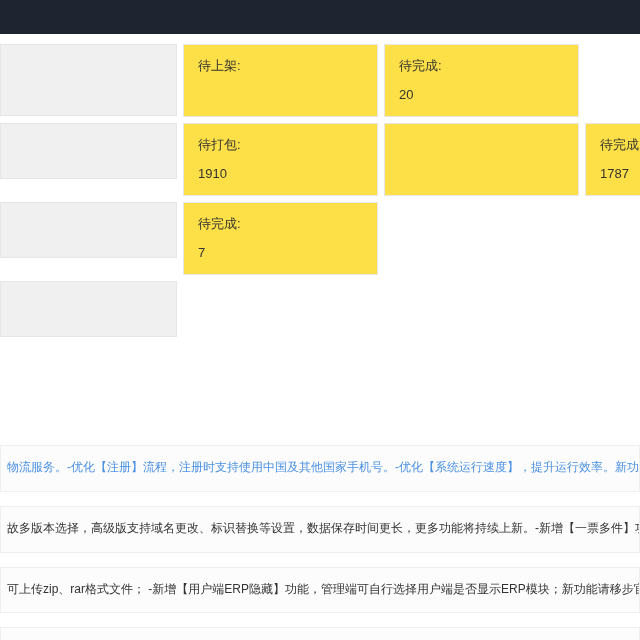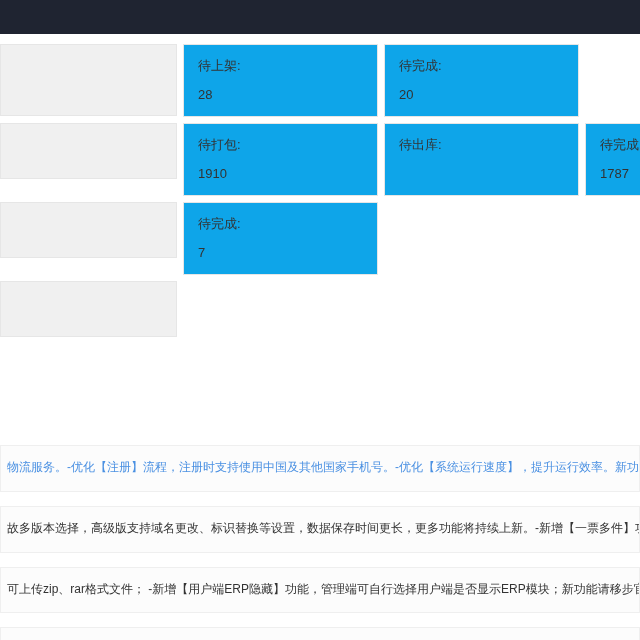--- a/index.html
+++ b/index.html
@@ -1,20 +1,20 @@
 <!DOCTYPE html>
 <html><head>
 <meta charset="utf-8">
 <style>
   html, body { margin:0; padding:0; font-family:-apple-system,"Helvetica Neue",Arial,"PingFang SC","Microsoft YaHei",sans-serif; background:#fff; color:#333; font-size:13px; }
   .topbar { background:#1f2431; height:34px; width:100%; }
   .page { padding:0; }
   .gridwrap { margin-top:10px; }
   .row { display:flex; gap:6px; margin-bottom:6px; }
-  .card { background:#0ea5e9; border:1px solid #e6e6e6; padding:12px 14px 14px 14px; min-width:0; }
+  .card { background:#fde047; border:1px solid #e6e6e6; padding:12px 14px 14px 14px; min-width:0; }
   .card .lab { color:#333; font-size:13px; margin-bottom:12px; }
   .card .val { color:#333; font-size:13px; }
   .blankcard { background:#f0f0f0; border:1px solid #e6e6e6; }
   .row1 .c0 { flex:0 0 175px; height:70px; }
   .row1 .c1 { flex:0 0 165px; }
   .row1 .c2 { flex:0 0 165px; }
   .row2 .c0 { flex:0 0 175px; height:54px; }
   .row2 .c1 { flex:0 0 165px; }
   .row2 .c2 { flex:0 0 165px; }
   .row2 .c3 { flex:0 0 112px; }
@@ -33,36 +33,34 @@
 <div class="topbar"></div>
 
 <div class="page">
 
   <div class="gridwrap">
 
     <div class="row row1">
       <div class="blankcard c0"></div>
       <div class="card c1">
         <div class="lab">待上架:</div>
-        <div class="val">28</div>
       </div>
       <div class="card c2">
         <div class="lab">待完成:</div>
         <div class="val">20</div>
       </div>
     </div>
 
     <div class="row row2">
       <div class="blankcard c0"></div>
       <div class="card c1">
         <div class="lab">待打包:</div>
         <div class="val">1910</div>
       </div>
       <div class="card c2">
-        <div class="lab">待出库:</div>
       </div>
       <div class="card c3">
         <div class="lab">待完成:</div>
         <div class="val">1787</div>
       </div>
     </div>
 
     <div class="row row3">
       <div class="blankcard c0"></div>
       <div class="card c1">

